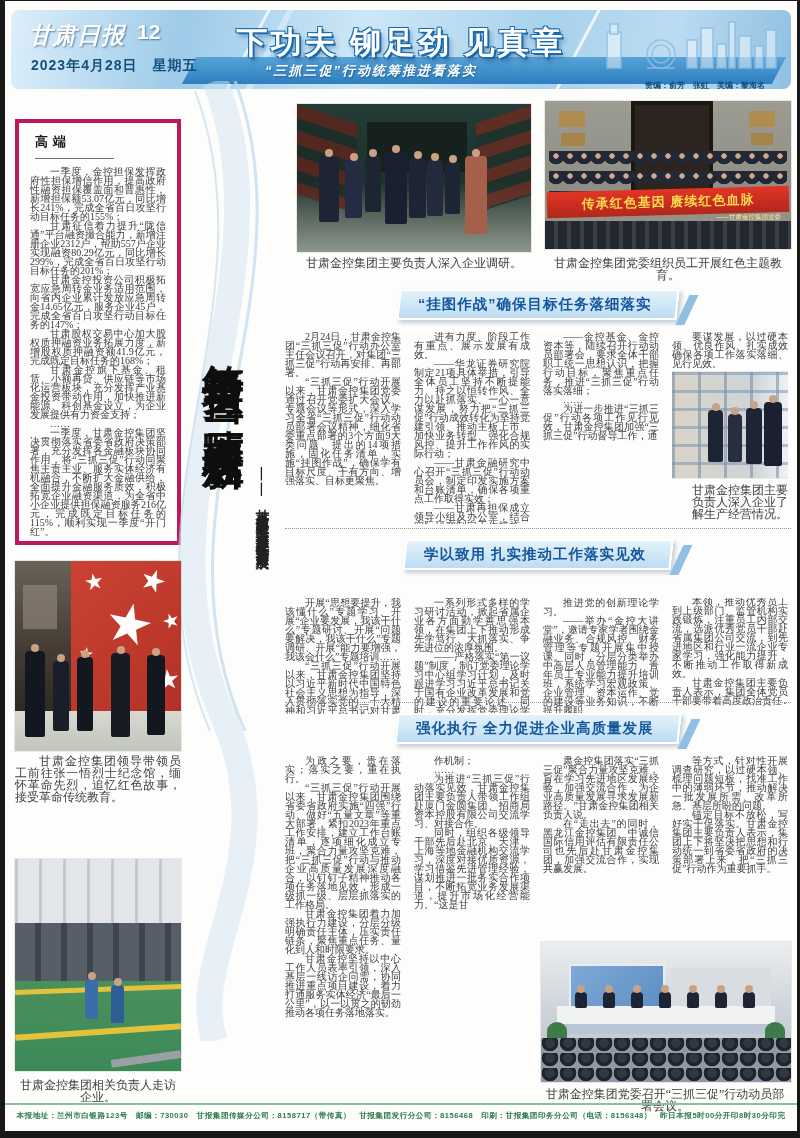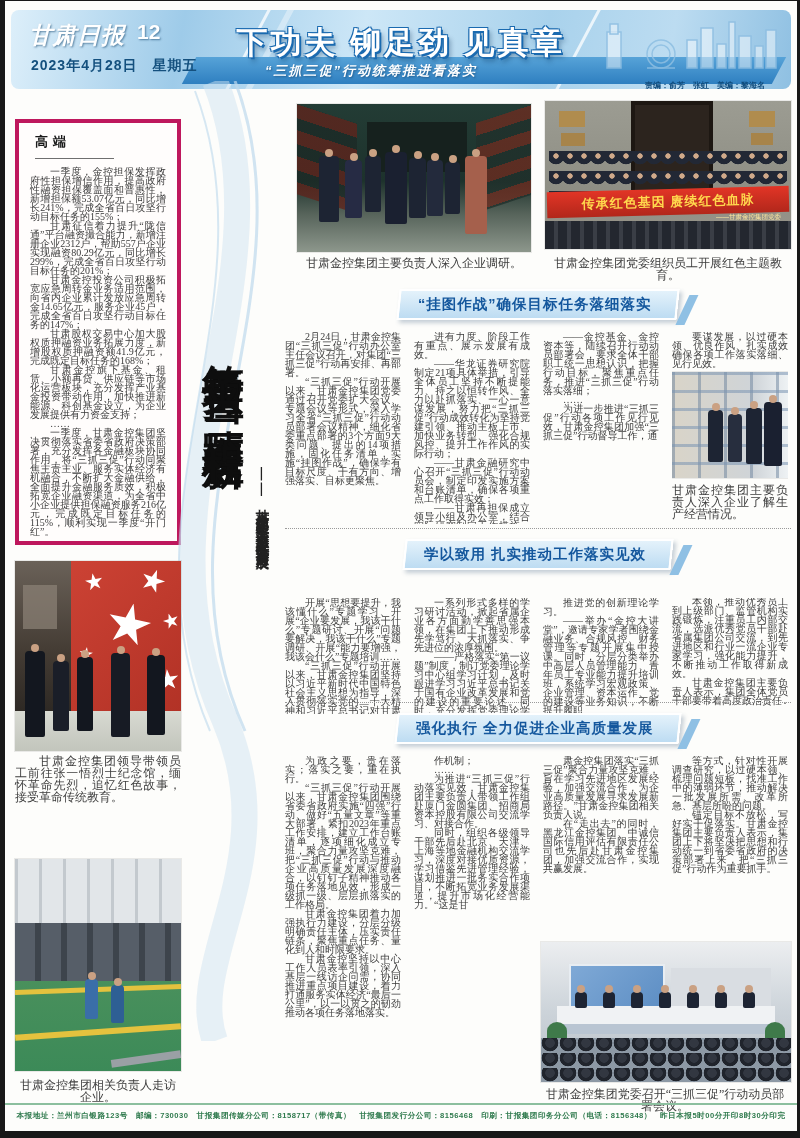--- a/index.html
+++ b/index.html
@@ -197,21 +197,21 @@
         <div class="photo" style="position:absolute;left:0;top:40px;width:116px;height:106px;
              background:linear-gradient(90deg,#d9d4c8 0%,#cfd4d8 70%,#eef2f4 100%);">
           <div style="position:absolute;inset:0;background:
                repeating-linear-gradient(180deg,rgba(122,148,178,.55) 0 3px,rgba(0,0,0,0) 3px 18px),
                repeating-linear-gradient(90deg,rgba(107,130,156,.5) 0 3px,rgba(0,0,0,0) 3px 26px);"></div>
           <div class="person" style="left:36px;top:38px;width:15px;height:52px;"></div>
           <div class="person" style="left:56px;top:42px;width:14px;height:48px;background:#272e3e;"></div>
           <div class="person" style="left:74px;top:36px;width:16px;height:56px;"></div>
           <div class="person" style="left:92px;top:30px;width:18px;height:64px;background:#1a2030;"></div>
         </div>
-        <div class="pcap" style="position:static;margin-top:116px;">甘肃金控集团主要负责人深入企业了解生产经营情况。</div>
+        <div class="pcap" style="position:static;margin-top:116px;margin-left:20px;">甘肃金控集团主要负责人深入企业了解生产经营情况。</div>
       </div>
     </div>
   </div>
   <div class="dotline" style="top:527px;"></div>
 
   <div class="sec" style="top:538px;">
     <div class="sec-h">
       <span>学以致用 扎实推动工作落实见效</span>
     </div>
     <div class="cols" style="height:116px;margin-top:28px;">

